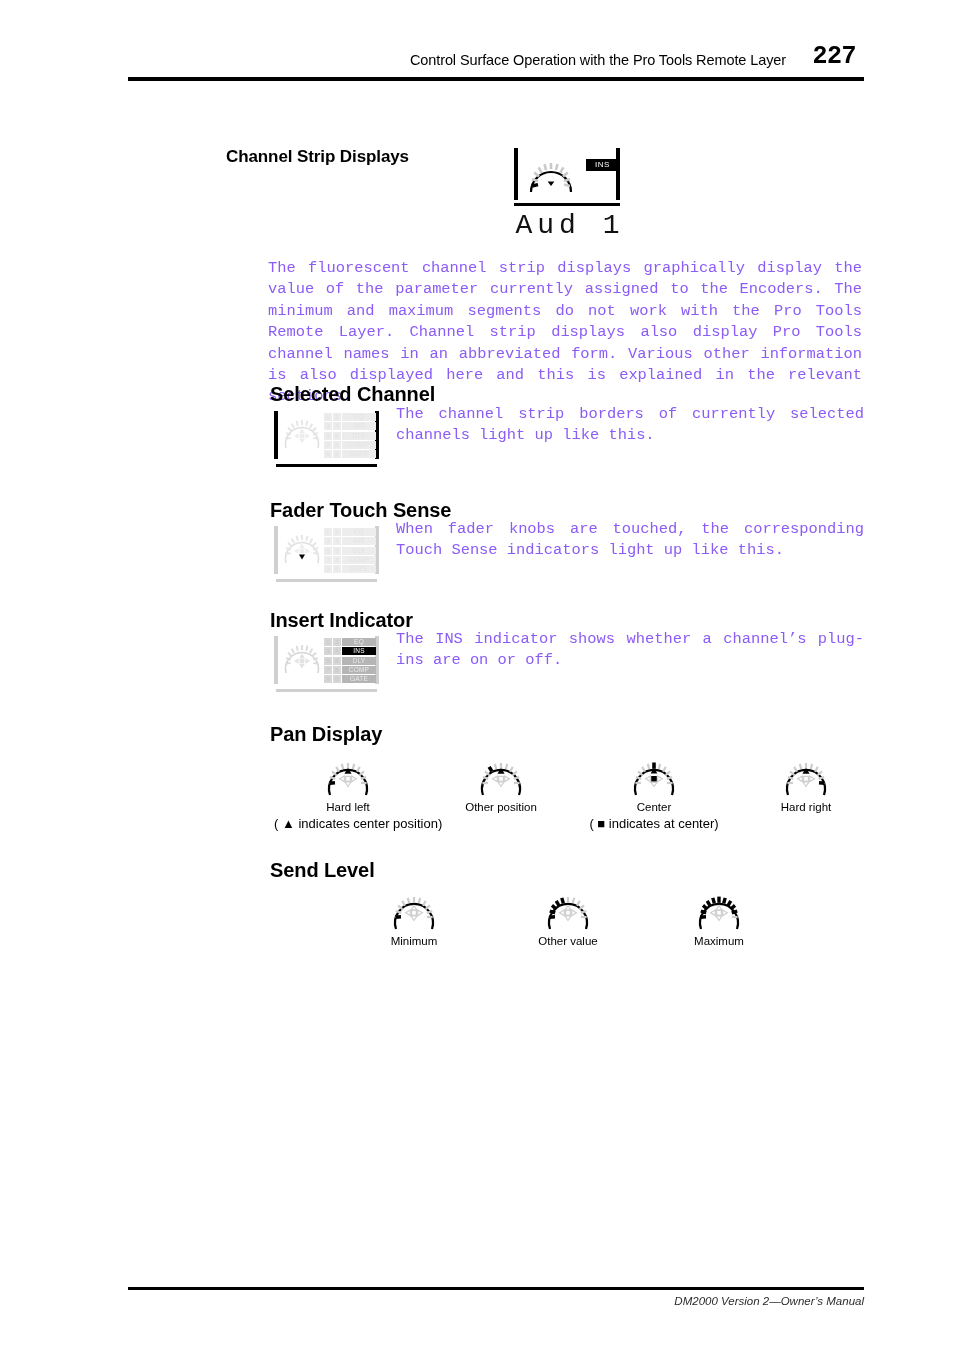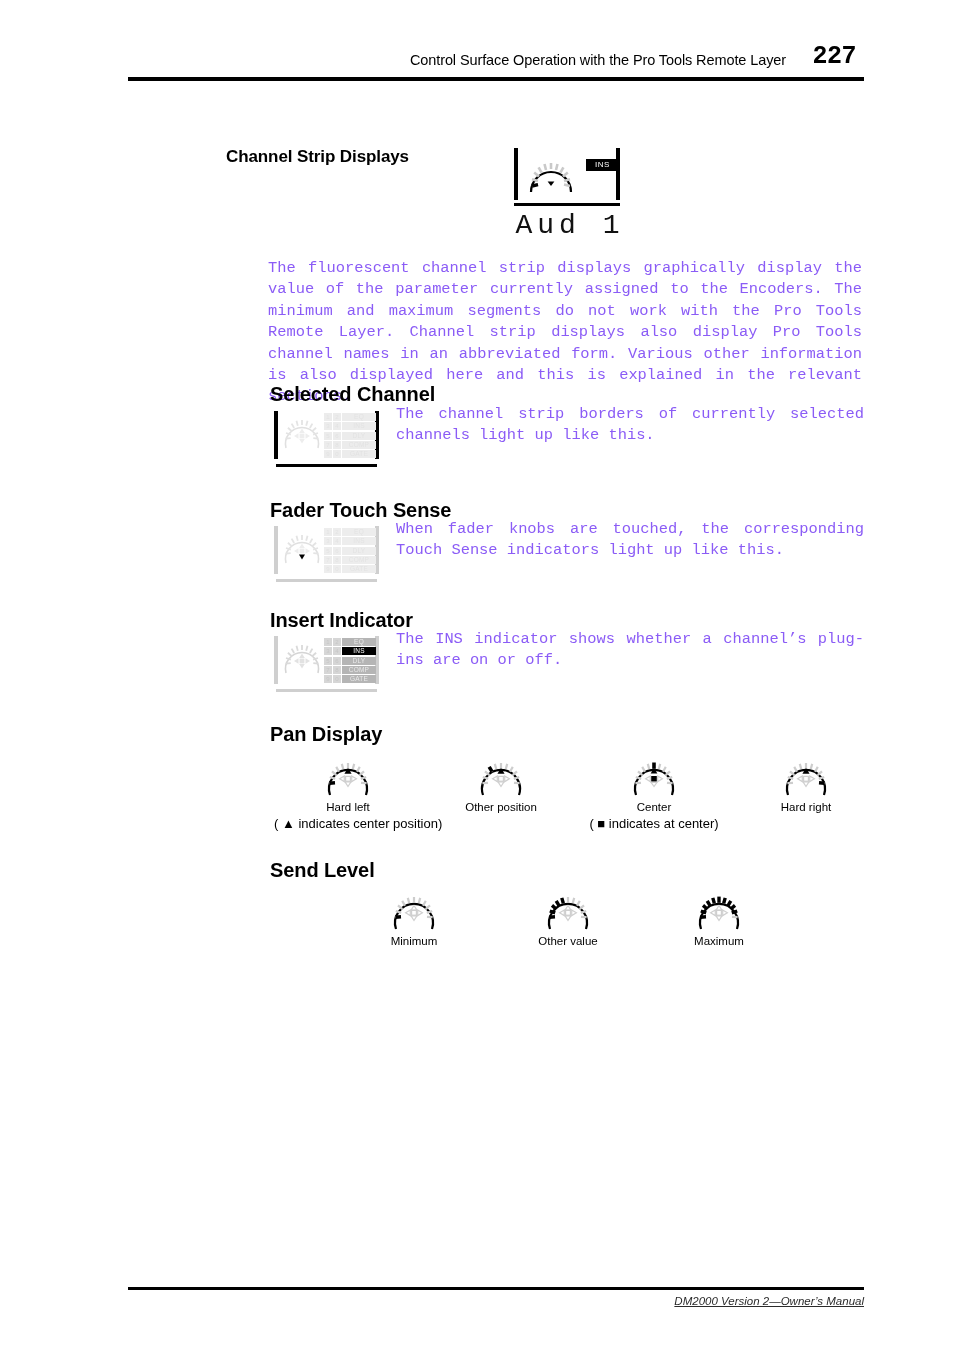--- a/index.html
+++ b/index.html
@@ -36,21 +36,20 @@
   
   #footer-rule {
     position:absolute; left:128px; top:1287px; width:736px; height:3px;
     background:#000;
   }
   #footer-text {
     position:absolute; right:90px; top:1295px;
     font-family:"Liberation Sans", sans-serif;
     font-style:italic; font-size:11.5px; color:#2b2b2b;
     white-space:nowrap;
-    text-decoration:underline;
   }
 
   
   .h1 {
     position:absolute;
     font-family:"Liberation Sans", sans-serif;
     font-weight:bold; font-size:17px; letter-spacing:-0.1px;
   }
   .h2 {
     position:absolute;

